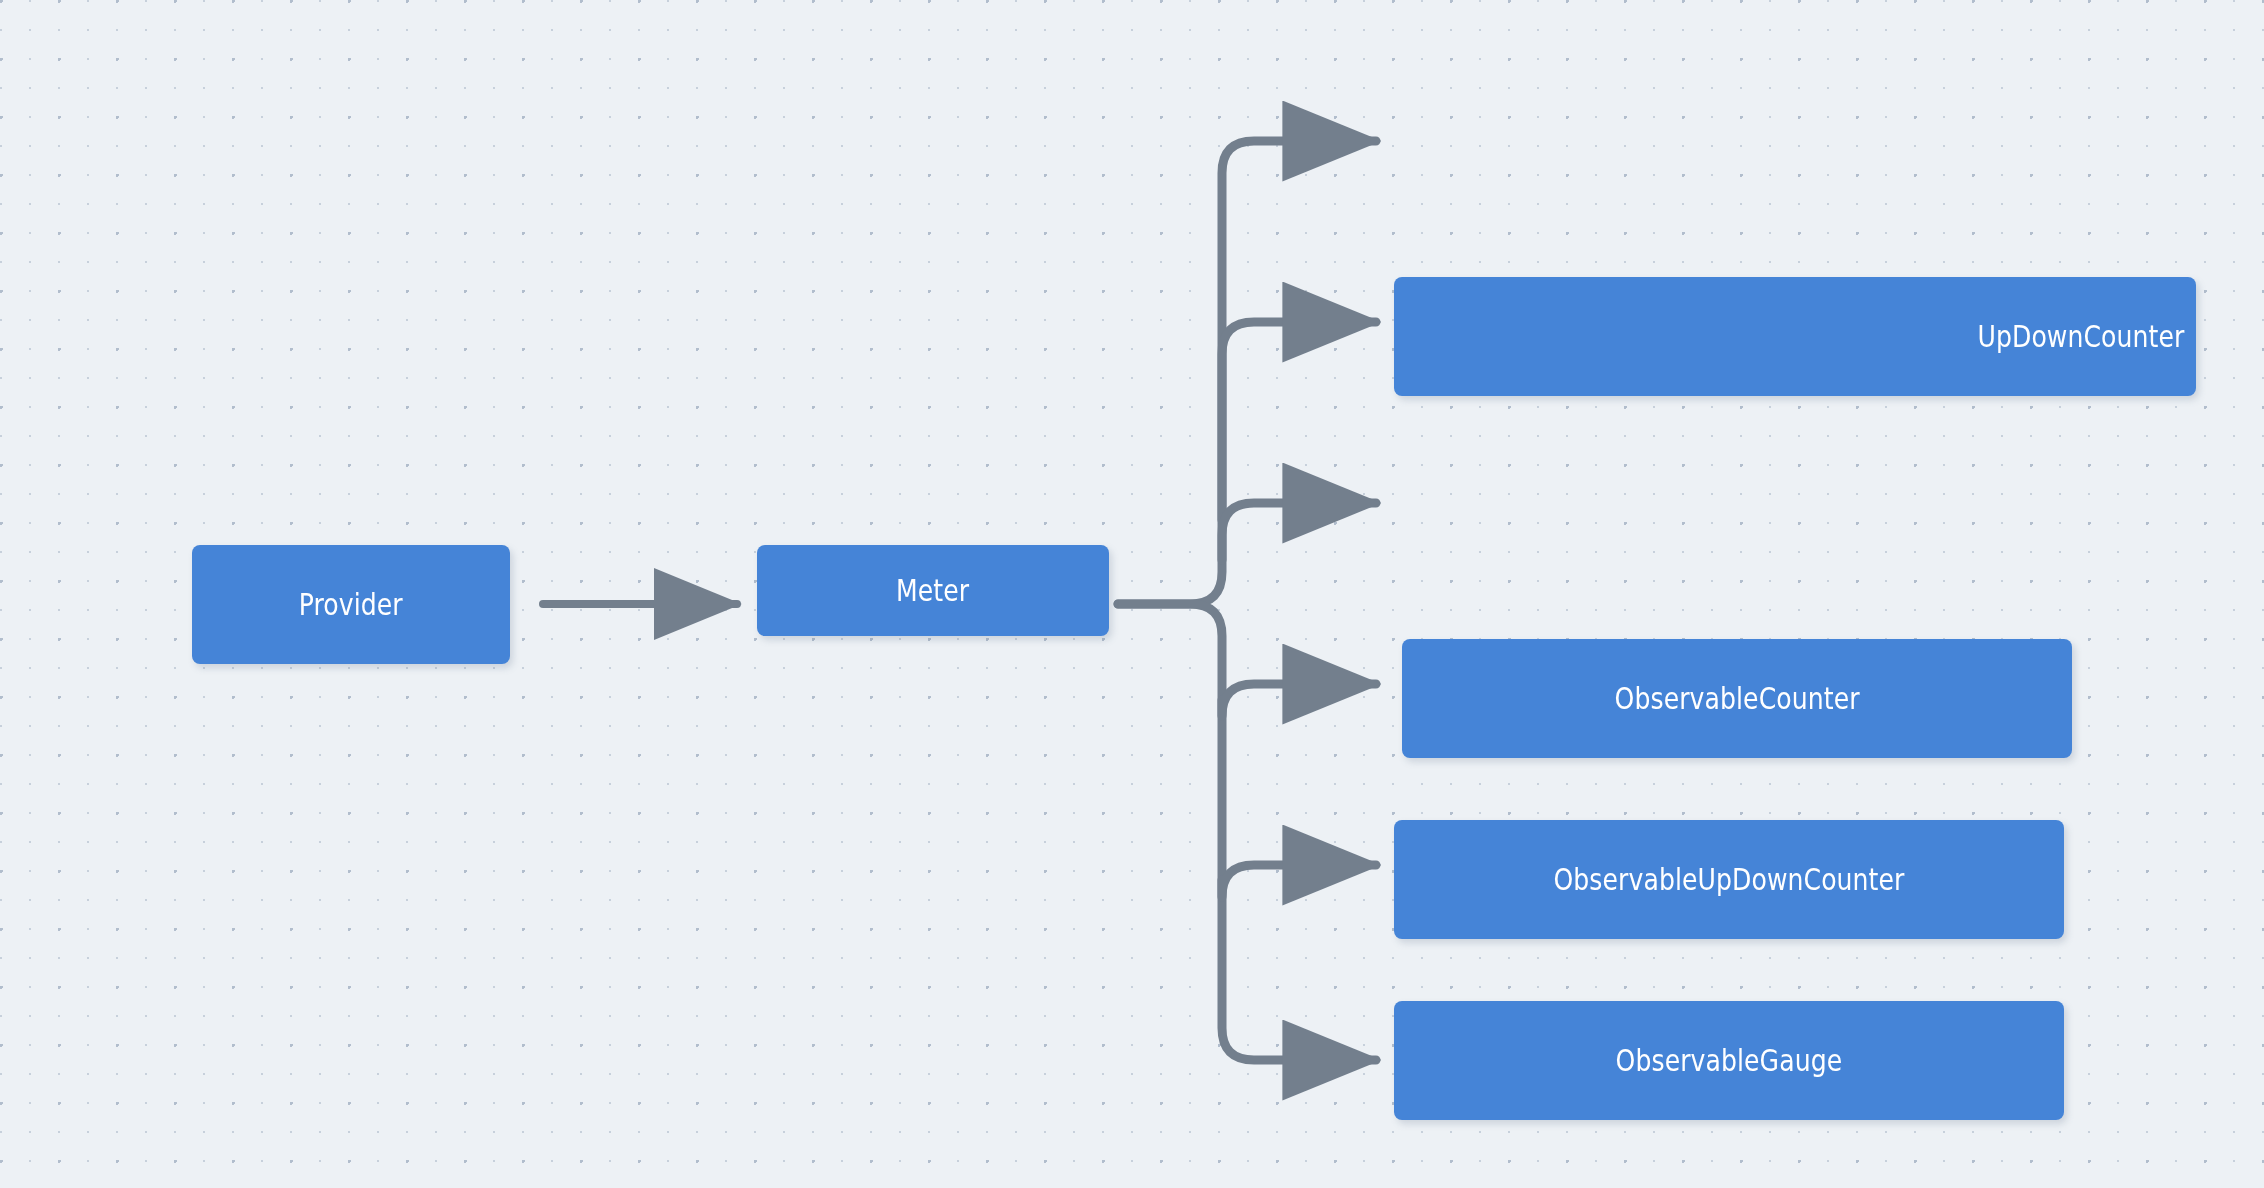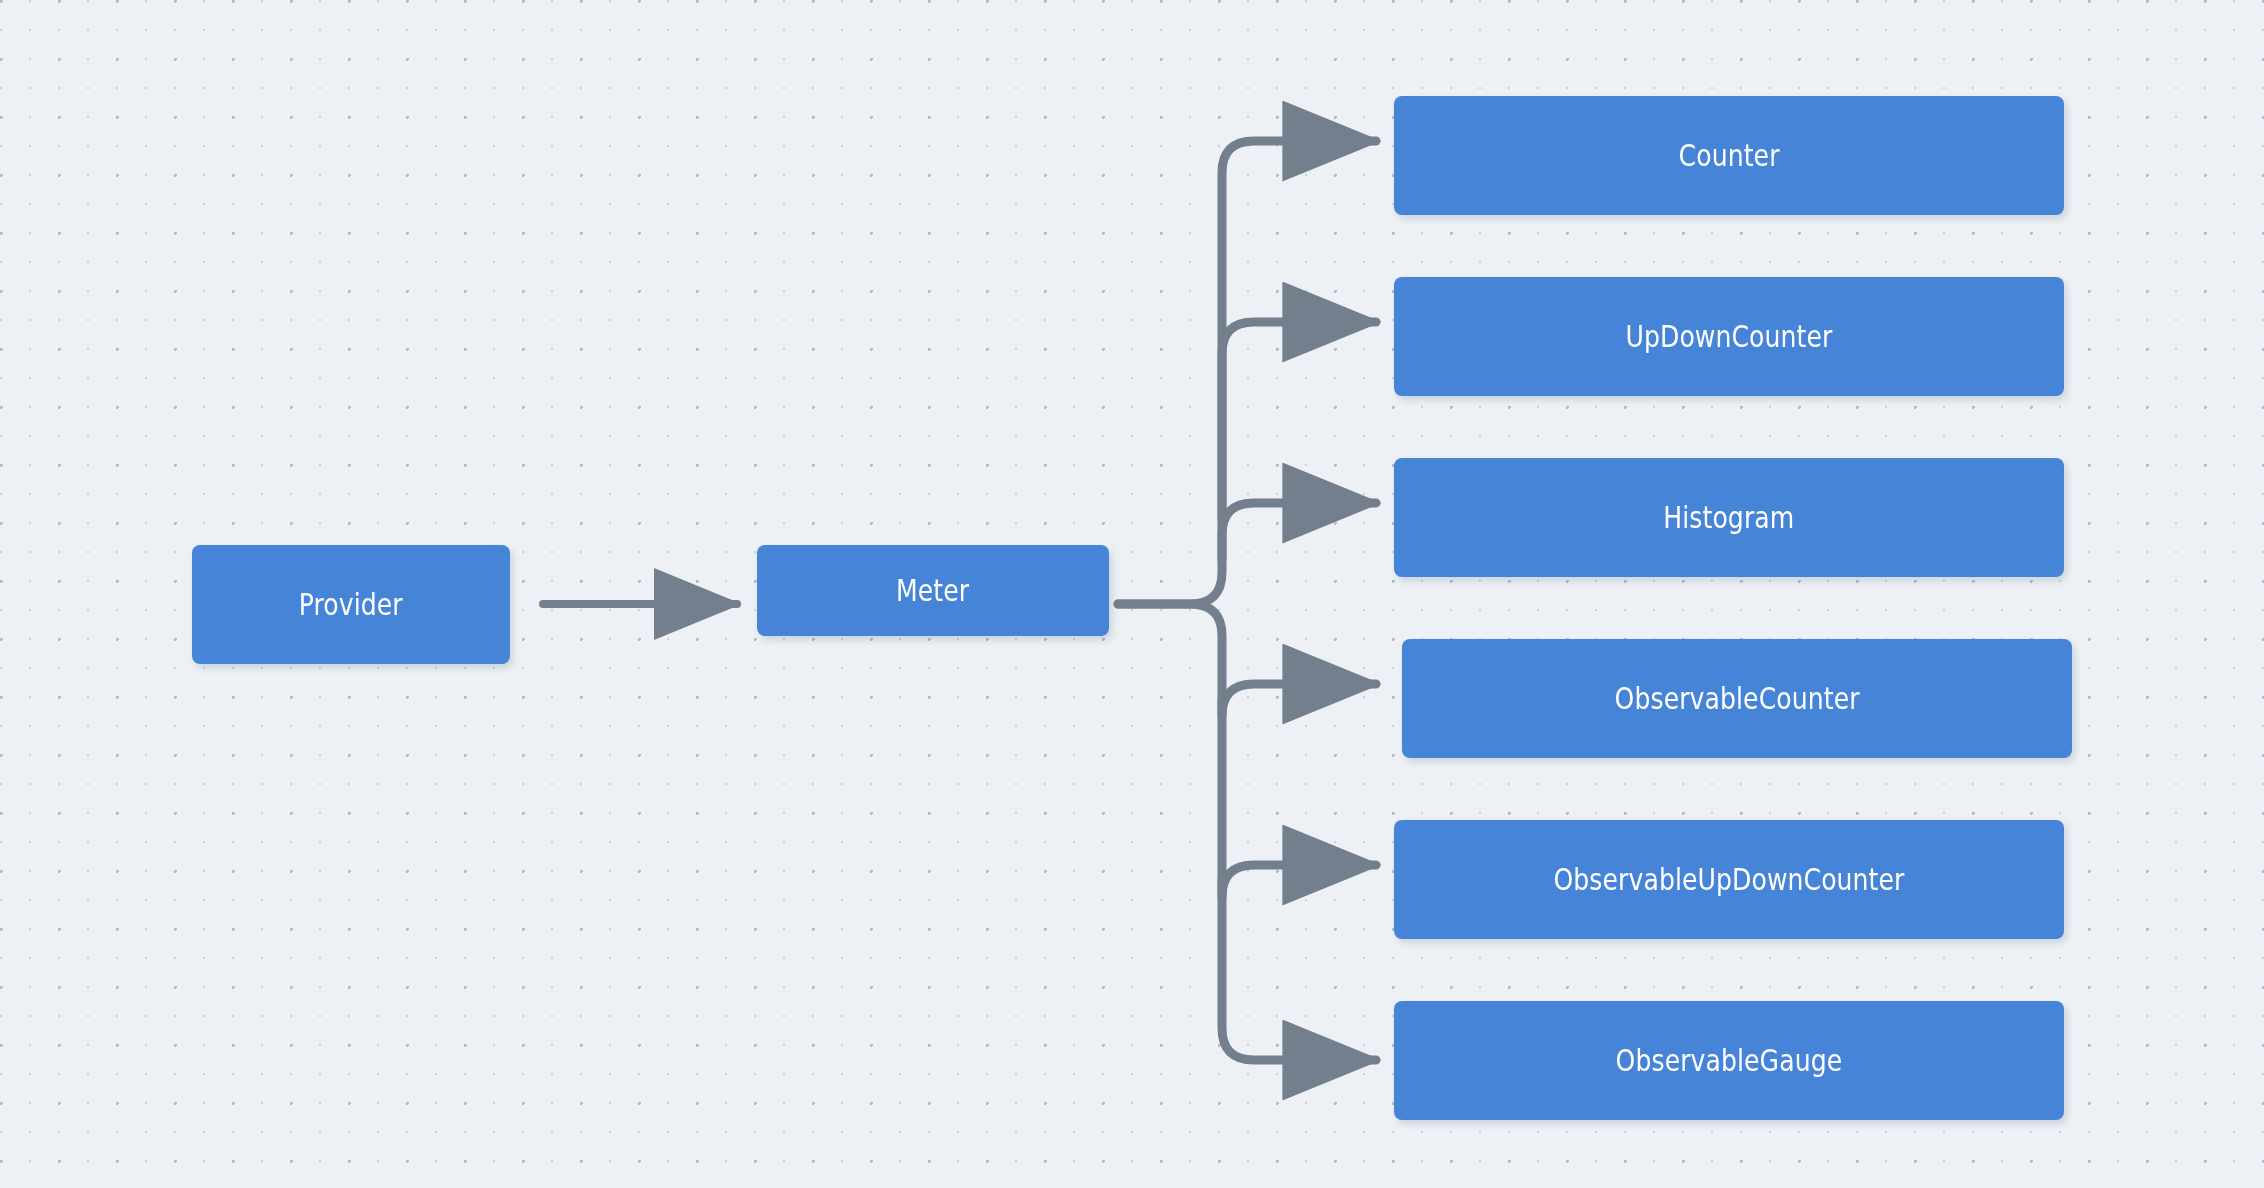--- a/index.html
+++ b/index.html
@@ -88,31 +88,25 @@
   </svg>
 
   <div class="node" style="left:192px; top:545px; width:318px; height:119px;">
     <span class="node-label">Provider</span>
   </div>
 
   <div class="node" style="left:757px; top:545px; width:352px; height:91px;">
     <span class="node-label">Meter</span>
   </div>
 
-  <div class="node" style="left:1394px; top:96px; width:670px; height:119px;">
-    <span class="node-label">Counter</span>
-  </div>
 
-  <div class="node" style="left:1394px; top:277px; width:670px; height:119px;">
+  <div class="node" style="left:1394px; top:277px; width:802px; height:119px;justify-content:flex-end;">
     <span class="node-label">UpDownCounter</span>
   </div>
 
-  <div class="node" style="left:1394px; top:458px; width:670px; height:119px;">
-    <span class="node-label">Histogram</span>
-  </div>
 
   <div class="node" style="left:1394px; top:639px; width:670px; height:119px;margin-left:8px;">
     <span class="node-label">ObservableCounter</span>
   </div>
 
   <div class="node" style="left:1394px; top:820px; width:670px; height:119px;">
     <span class="node-label">ObservableUpDownCounter</span>
   </div>
 
   <div class="node" style="left:1394px; top:1001px; width:670px; height:119px;">

